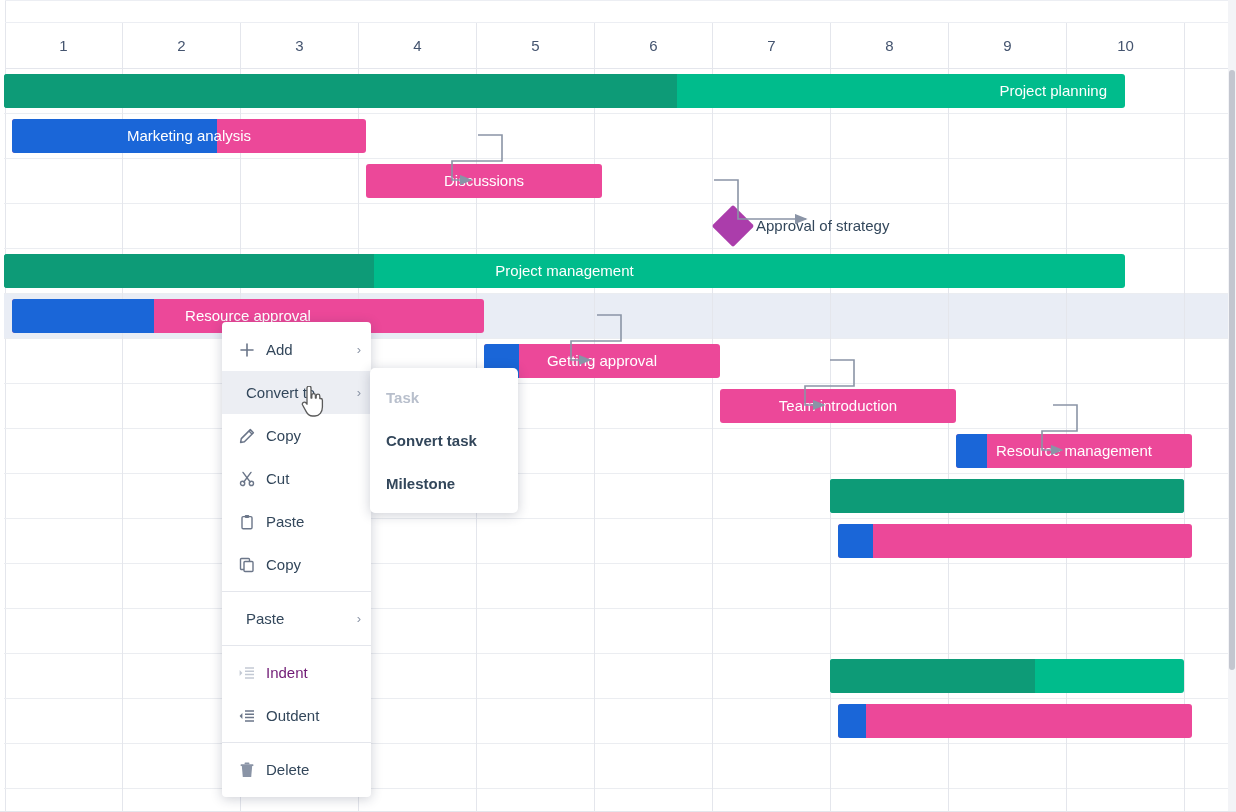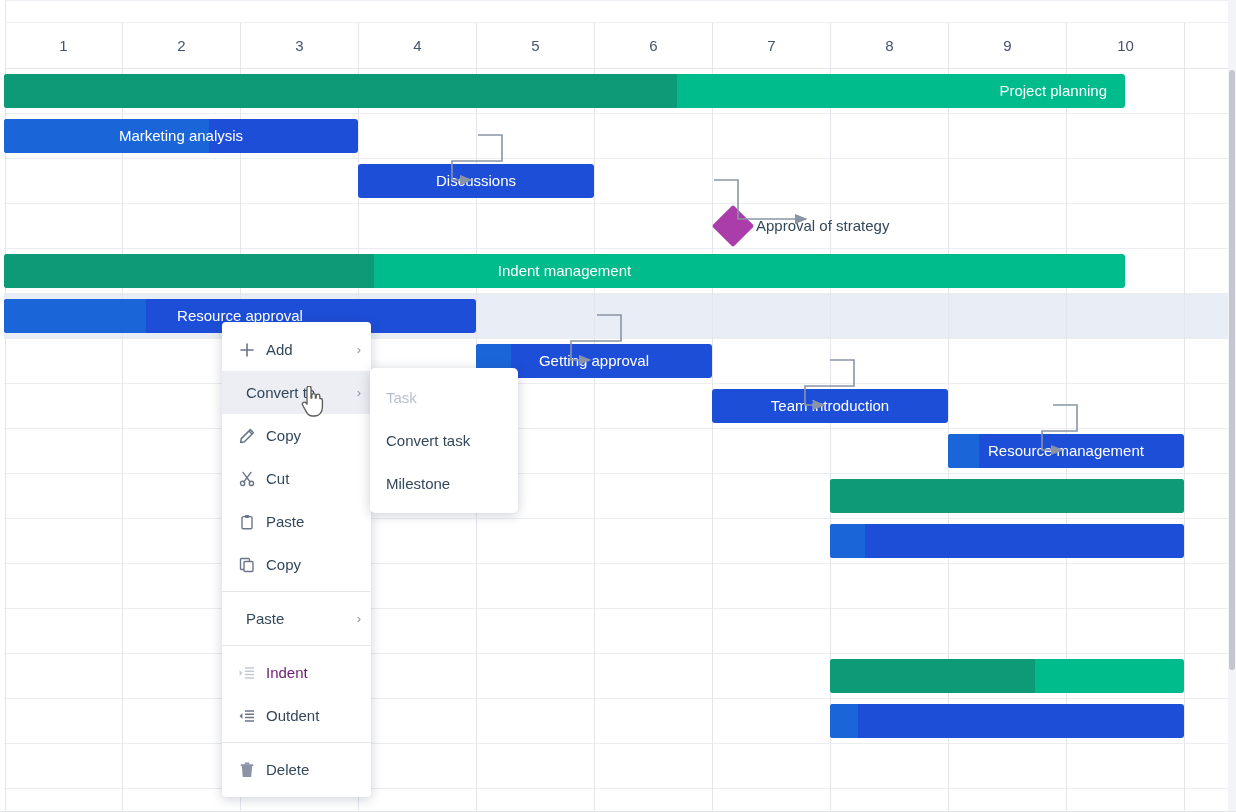--- a/index.html
+++ b/index.html
@@ -104,21 +104,21 @@
     position: absolute;
     left: 0; right: 0; top: 0;
     height: 34px;
     line-height: 34px;
     text-align: center;
     color: #ffffff;
     font-size: 15px;
     white-space: nowrap;
     overflow: visible;
   }
-  .bar.task          { background: #1d4ed8; }
+  .bar.task          { background: #ec4899; margin-left: 8px; }
   .bar.task .fill    { background: #1a66d8; }
   .bar.summary       { background: #00bc8c; }
   .bar.summary .fill { background: #0d9b77; }
 
   .milestone {
     position: absolute;
     width: 30px;
     height: 30px;
     background: #ab3dab;
     transform: rotate(45deg);
@@ -196,20 +196,21 @@
     box-sizing: border-box;
     z-index: 45;
   }
   .submenu-item {
     height: 43px;
     line-height: 43px;
     padding: 0 16px;
     font-size: 15px;
     color: #33475b;
     white-space: nowrap;
+    font-weight: bold;
   }
   .submenu-item.disabled { color: #b8bfcc; }
 
   
   #cursor {
     position: absolute;
     left: 301px;
     top: 386px;
     z-index: 60;
     pointer-events: none;
@@ -307,21 +308,21 @@
           <div class="fill" style="width: 205.32px;"></div>
           <div class="bar-label">Marketing analysis</div>
         </div>
         <div class="bar task" style="left: 354px; top: 95px; width: 236px;">
           <div class="bar-label">Discussions</div>
         </div>
         <div class="milestone" style="left: 714px; top: 142px;"></div>
         <div class="milestone-label" style="left: 752px; top: 147px;">Approval of strategy</div>
         <div class="bar summary" style="left: 0px; top: 185px; width: 1121px;">
           <div class="fill" style="width: 369.93px;"></div>
-          <div class="bar-label">Indent management</div>
+          <div class="bar-label">Project management</div>
         </div>
         <div class="bar task" style="left: 0px; top: 230px; width: 472px;">
           <div class="fill" style="width: 141.6px;"></div>
           <div class="bar-label">Resource approval</div>
         </div>
         <div class="bar task" style="left: 472px; top: 275px; width: 236px;">
           <div class="fill" style="width: 35.4px;"></div>
           <div class="bar-label">Getting approval</div>
         </div>
         <div class="bar task" style="left: 708px; top: 320px; width: 236px;">

